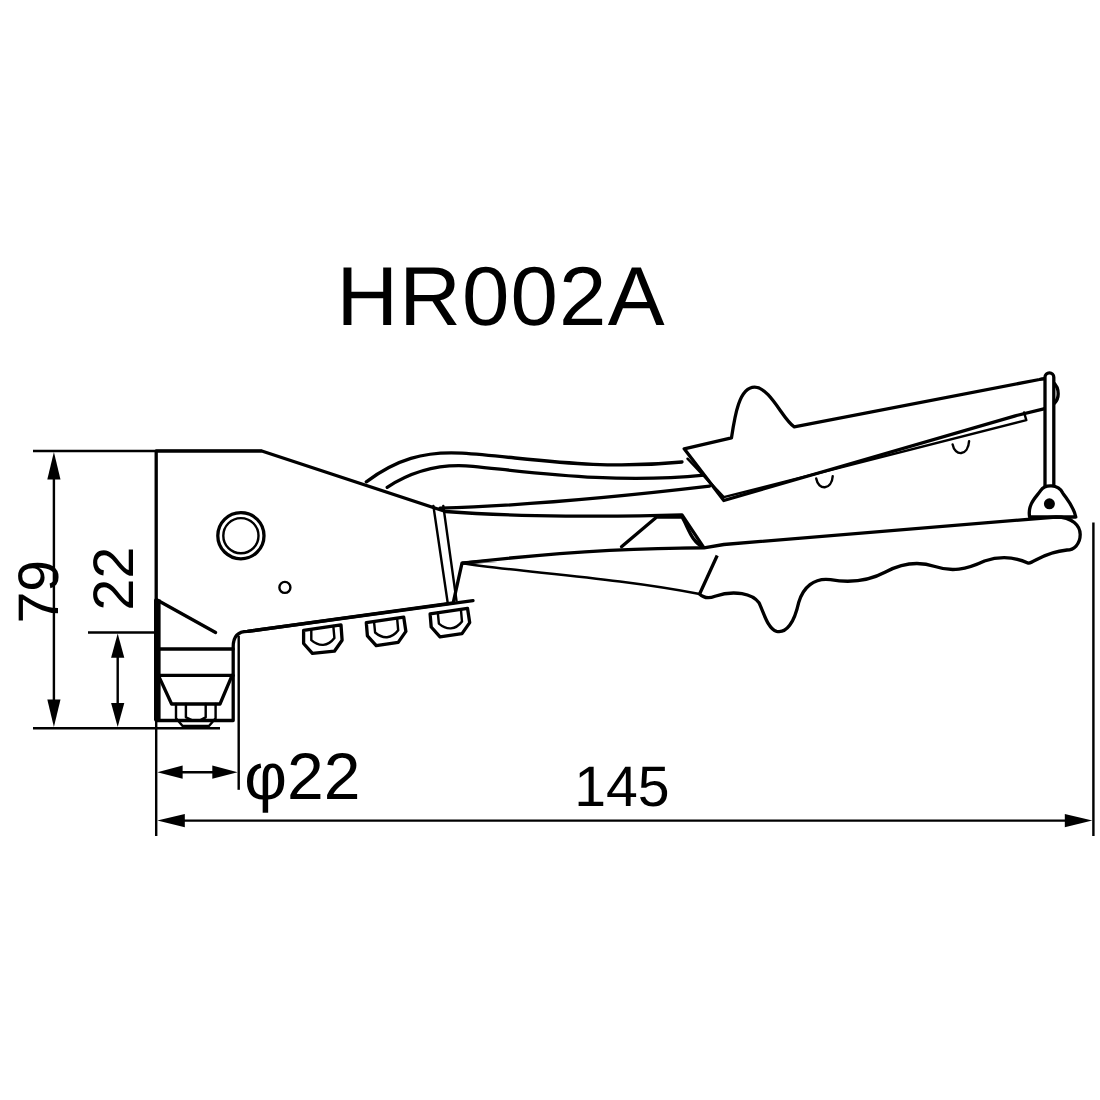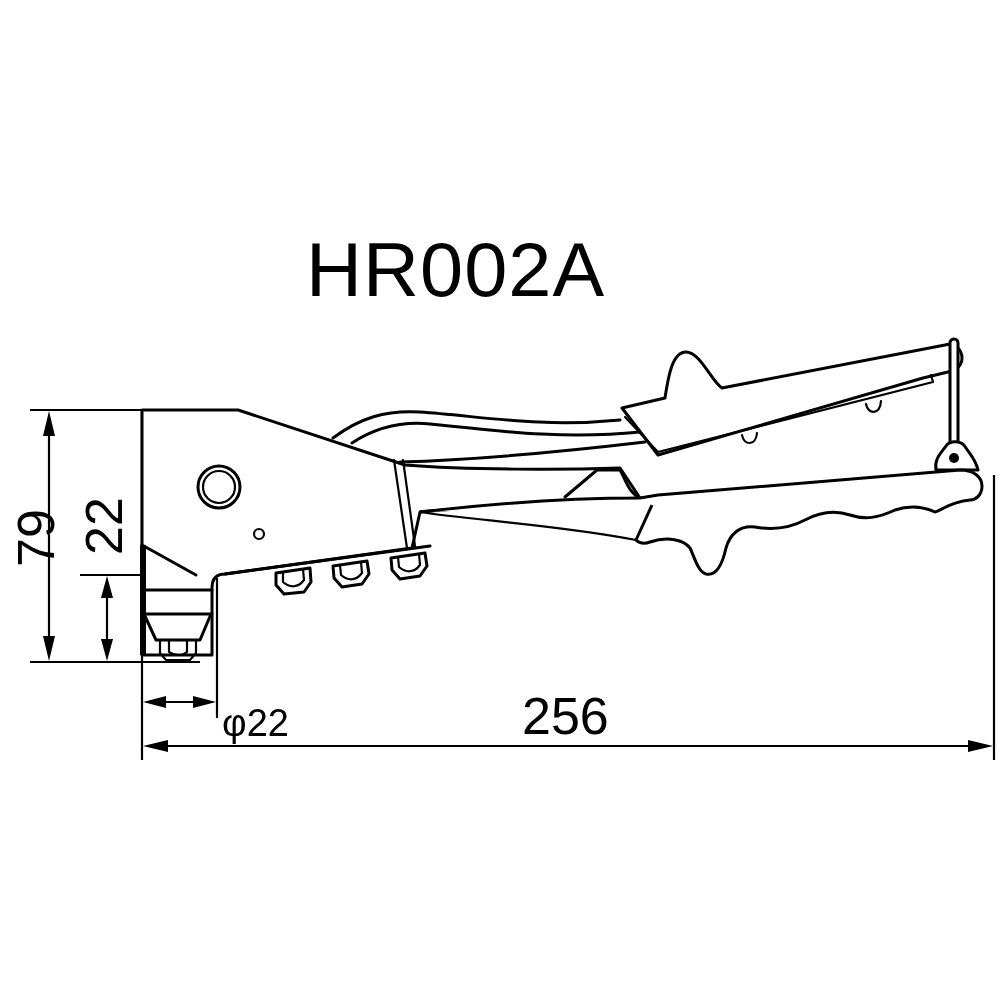--- a/index.html
+++ b/index.html
@@ -13,21 +13,21 @@
     .label {
       position: absolute;
       font-family: "Liberation Sans", "DejaVu Sans", sans-serif;
       color: #000;
       line-height: 1;
       white-space: nowrap;
     }
     .title { left: 306px; top: 232px; font-size: 76px; letter-spacing: 1px; transform: scaleX(1.02); transform-origin: left top; }
     .dim-79 { left: -4px; top: 512px; font-size: 52px; transform: rotate(-90deg); transform-origin: center center; width: 80px; text-align: center; }
     .dim-22v { left: 64px; top: 500px; font-size: 52px; transform: rotate(-90deg); transform-origin: center center; width: 80px; text-align: center; }
-    .dim-phi { left: 222px; top: 704px; font-size: 38px; }
+    .dim-phi { left: 222px; top: 676px; font-size: 60px; }
     .dim-256 { left: 522px; top: 690px; font-size: 52px; }
   </style>
 </head>
 <body>
 
 <svg id="drawing" viewBox="0 0 1000 1000" xmlns="http://www.w3.org/2000/svg">
 
   <g>
 
     <line class="dim" x1="30" y1="410" x2="238" y2="410"></line>
@@ -114,13 +114,13 @@
     <path class="fill-w" d="M391,558 L392,570 L400,579 L420,576 L427,566 L425,553 Z"></path>
     <path class="ln-thin" d="M398,557 L399,567 C406,573 414,573 420,565 L419,554"></path>
     <line class="ln" x1="225" y1="574" x2="430" y2="546"></line>
   </g>
 </svg>
 
 <div class="label title">HR002A</div>
 <div class="label dim-79">79</div>
 <div class="label dim-22v">22</div>
 <div class="label dim-phi">φ22</div>
-<div class="label dim-256">256</div>
+<div class="label dim-256">145</div>
 
 </body></html>

